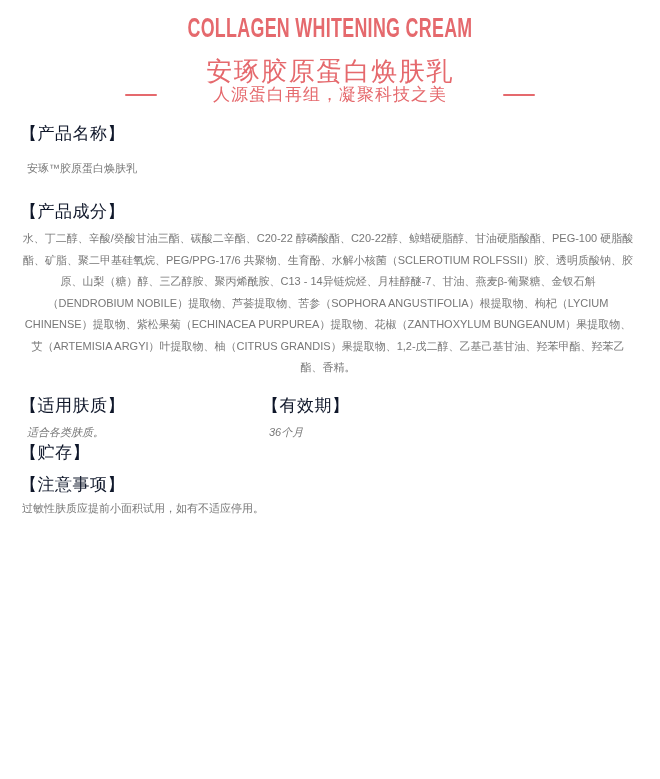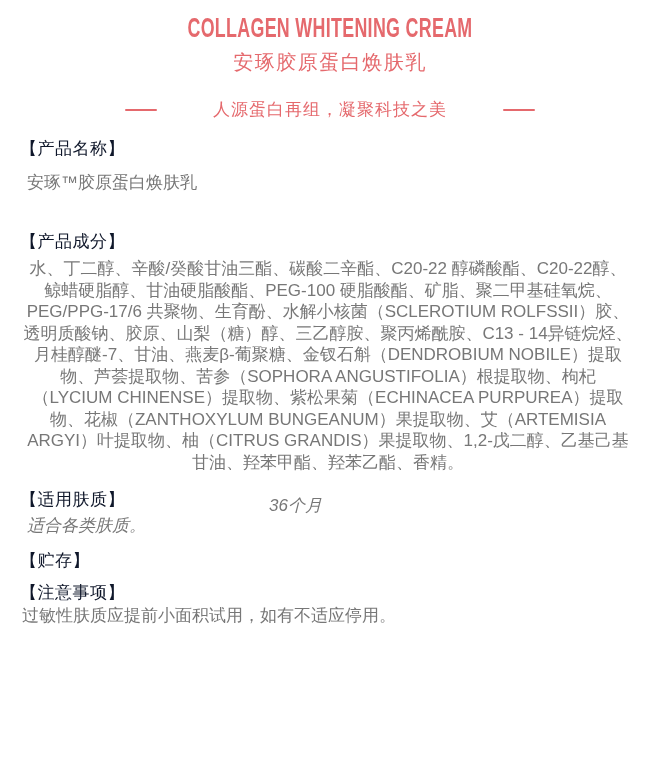--- a/index.html
+++ b/index.html
@@ -6,45 +6,45 @@
   html, body { margin: 0; padding: 0; background: #ffffff; }
   .page {
     width: 660px; height: 779px; margin: 0 auto; background: #ffffff;
     overflow: hidden; position: relative;
     font-family: "Liberation Sans", "DejaVu Sans", sans-serif;
   }
   
   .hero { padding-top: 13px; text-align: center; }
   .title-en { margin: 0; font-size: 27px; line-height: 30px; font-weight: bold; color: #e5696d; }
   .cond { display: inline-block; transform: scaleX(0.66); transform-origin: center; letter-spacing: 0.5px; white-space: nowrap; }
-  .title-zh { margin-top: 6px; font-size: 20px; line-height: 26px; color: #e5696d; letter-spacing: 1.5px; }
-  .tagline { margin-top: 24px; display: flex; align-items: center; justify-content: center; gap: 56px; }
+  .title-zh { margin-top: 15px; font-size: 26px; line-height: 26px; color: #e5696d; letter-spacing: 1.5px; }
+  .tagline { display: flex; align-items: center; justify-content: center; gap: 56px; }
   .tagline-text { font-size: 17px; line-height: 22px; color: #e5696d; letter-spacing: 1px; }
   .dash { width: 32px; height: 2px; background: #e5696d; border-radius: 1px; }
   
   .desc {
     margin: 36px 27px 0 25px;
     font-family: "Liberation Serif", "DejaVu Serif", serif;
     font-size: 20px; line-height: 37px; color: #333333;
     text-align: justify; text-indent: 2em; letter-spacing: 0.5px;
   }
   
   .sec-label {
     margin: 0 0 0 20px; font-size: 17px; line-height: 20px;
     font-weight: normal; color: #0f172a; letter-spacing: 0.5px;
   }
-  .sec-content { font-size: 17px; line-height: 18px; color: #777777; }
+  .sec-content { font-size: 11px; line-height: 18px; color: #777777; }
   .sec-product-name { margin-top: 18px; }
   .name-content { margin: 15px 0 0 27px; }
-  .sec-ingredients { margin-top: 40px; }
+  .sec-ingredients { margin-top: 25px; }
   .ingredients { margin: 6px 26px 0 22px; line-height: 21.5px; text-align: center; }
   
   .info-grid {
     display: grid; grid-template-columns: 242px 1fr;
-    margin: 17px 20px 0 20px; row-gap: 16px;
+    margin: 17px 20px 0 20px; row-gap: 2px;
   }
   .info-cell .sec-label { margin-left: 0; }
   .info-cell .sec-content { margin: 7px 0 0 7px; font-style: italic; }
   
   .sec-notice { margin-top: 12px; }
   .notice-content { margin: 4px 0 0 22px; }
 </style>
 </head>
 <body>
 
@@ -70,20 +70,21 @@
     <h3 class="sec-label">【产品成分】</h3>
     <div class="sec-content ingredients">水、丁二醇、辛酸/癸酸甘油三酯、碳酸二辛酯、C20-22 醇磷酸酯、C20-22醇、鲸蜡硬脂醇、甘油硬脂酸酯、PEG-100 硬脂酸酯、矿脂、聚二甲基硅氧烷、PEG/PPG-17/6 共聚物、生育酚、水解小核菌（SCLEROTIUM ROLFSSII）胶、透明质酸钠、胶原、山梨（糖）醇、三乙醇胺、聚丙烯酰胺、C13 - 14异链烷烃、月桂醇醚-7、甘油、燕麦β-葡聚糖、金钗石斛（DENDROBIUM NOBILE）提取物、芦荟提取物、苦参（SOPHORA ANGUSTIFOLIA）根提取物、枸杞（LYCIUM CHINENSE）提取物、紫松果菊（ECHINACEA PURPUREA）提取物、花椒（ZANTHOXYLUM BUNGEANUM）果提取物、艾（ARTEMISIA ARGYI）叶提取物、柚（CITRUS GRANDIS）果提取物、1,2-戊二醇、乙基己基甘油、羟苯甲酯、羟苯乙酯、香精。</div>
   </section>
 
   <div class="info-grid">
     <div class="info-cell">
       <h3 class="sec-label">【适用肤质】</h3>
       <div class="sec-content">适合各类肤质。</div>
     </div>
     <div class="info-cell">
+      <h3 class="sec-label">【有效期】</h3>
       <div class="sec-content">36个月</div>
     </div>
     <div class="info-cell">
       <h3 class="sec-label">【贮存】</h3>
     </div>
   </div>
 
   <section class="sec-notice">
     <h3 class="sec-label">【注意事项】</h3>
     <div class="sec-content notice-content">过敏性肤质应提前小面积试用，如有不适应停用。</div>

